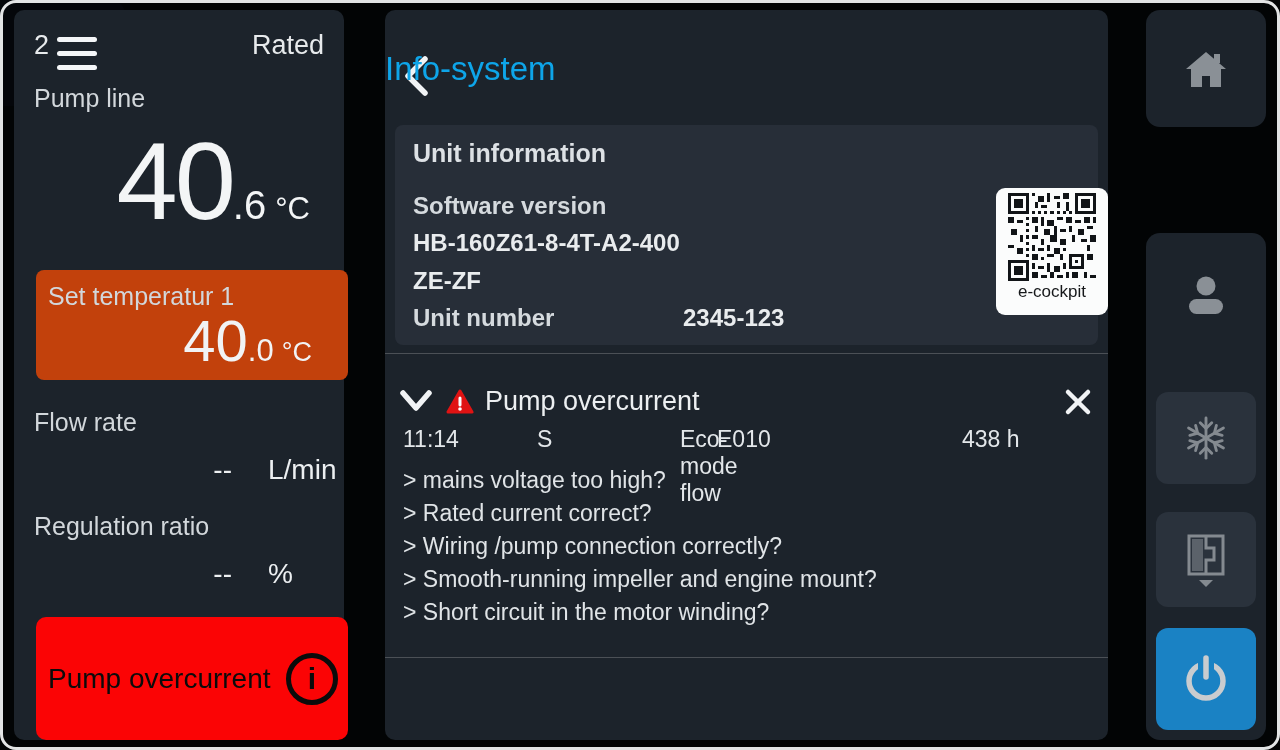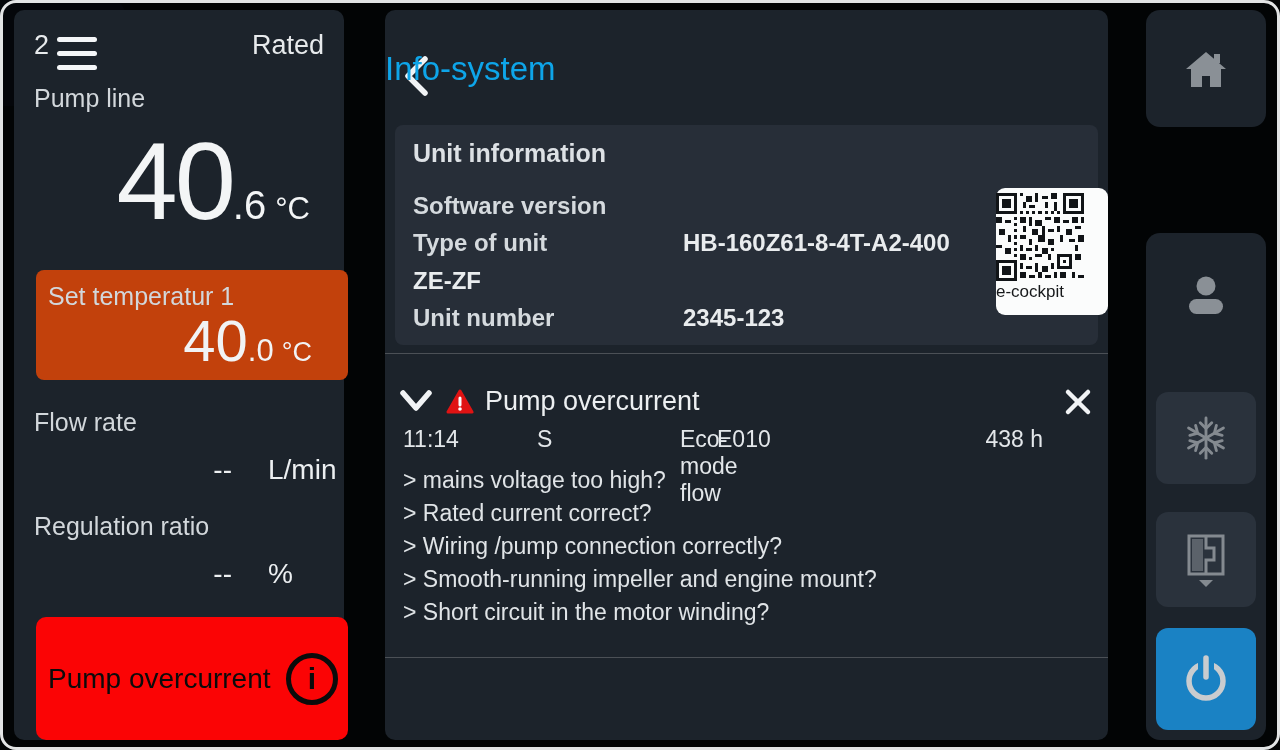--- a/index.html
+++ b/index.html
@@ -47,31 +47,31 @@
                 font-size:33px; color:#0ea5e9; }
   .unit-box { position:absolute; left:10px; top:115px; width:703px; height:220px;
               background:#272e38; border-radius:8px; }
   .unit-box .sec-title { position:absolute; left:18px; top:14px; font-size:25px; color:#dde1e5;font-weight:bold; }
   .unit-rows { position:absolute; left:18px; top:62px; right:18px;font-weight:bold; }
   .unit-row { height:37.5px; display:flex; align-items:center; font-size:24px; }
   .unit-row .lab { width:270px; color:#d5dade; }
   .unit-row .val { color:#e9ecee; }
   .qr-card { position:absolute; right:0px; top:178px; width:112px; height:127px;
              background:#fbfcfc; border-radius:9px; display:flex; flex-direction:column;
-             padding-top:5px; }
+             align-items:center; padding-top:5px; }
   .qr-card .qr-label { font-size:17px; color:#16181a; margin-top:1px; }
   .divider { position:absolute; left:0; right:0; height:1px; background:#4b5056; }
   .al-chevron { position:absolute; left:15px; top:380px; width:32px; height:22px; cursor:pointer; }
   .al-warn { position:absolute; left:61px; top:379px; width:28px; height:26px; }
   .al-title { position:absolute; left:100px; top:376px; font-size:27px; color:#eceff1; }
   .al-close { position:absolute; right:16px; top:378px; width:28px; height:28px; cursor:pointer; }
   .al-detail { position:absolute; left:18px; top:416px; width:697px; display:grid;
                grid-template-columns:134px 143px 37px 245px 81px 1fr;
                font-size:23px; color:#e3e7ea; }
-  .al-detail .right { text-align:right; }
+  .al-detail .right { }
   .al-checks { position:absolute; left:18px; top:454px; font-size:23px; color:#e0e4e7;
                line-height:33px; }
 
   
   .side-tile { position:absolute; background:#1c232b; border-radius:14px; }
   #home-tile { left:1146px; top:10px; width:120px; height:117px; display:flex;
                align-items:center; justify-content:center; cursor:pointer; }
   #menu-tile { left:1133px; top:127px; width:125px; height:106px; background:#04060a;
                border-radius:0 14px 14px 0; display:flex; flex-direction:column;
                align-items:center; justify-content:center; gap:9px; cursor:pointer; }
@@ -137,21 +137,20 @@
   <div class="info-title">Info-system</div>
 
   <div class="unit-box">
     <div class="sec-title">Unit information</div>
     <div class="unit-rows">
       <div class="unit-row">
         <span class="lab">Software version</span>
         <span class="val"></span>
       </div>
       <div class="unit-row">
-        <span class="lab">Type of unit</span>
         <span class="val">HB-160Z61-8-4T-A2-400</span>
       </div>
       <div class="unit-row">
         <span class="val">ZE-ZF</span>
       </div>
       <div class="unit-row">
         <span class="lab">Unit number</span>
         <span class="val">2345-123</span>
       </div>
     </div>

